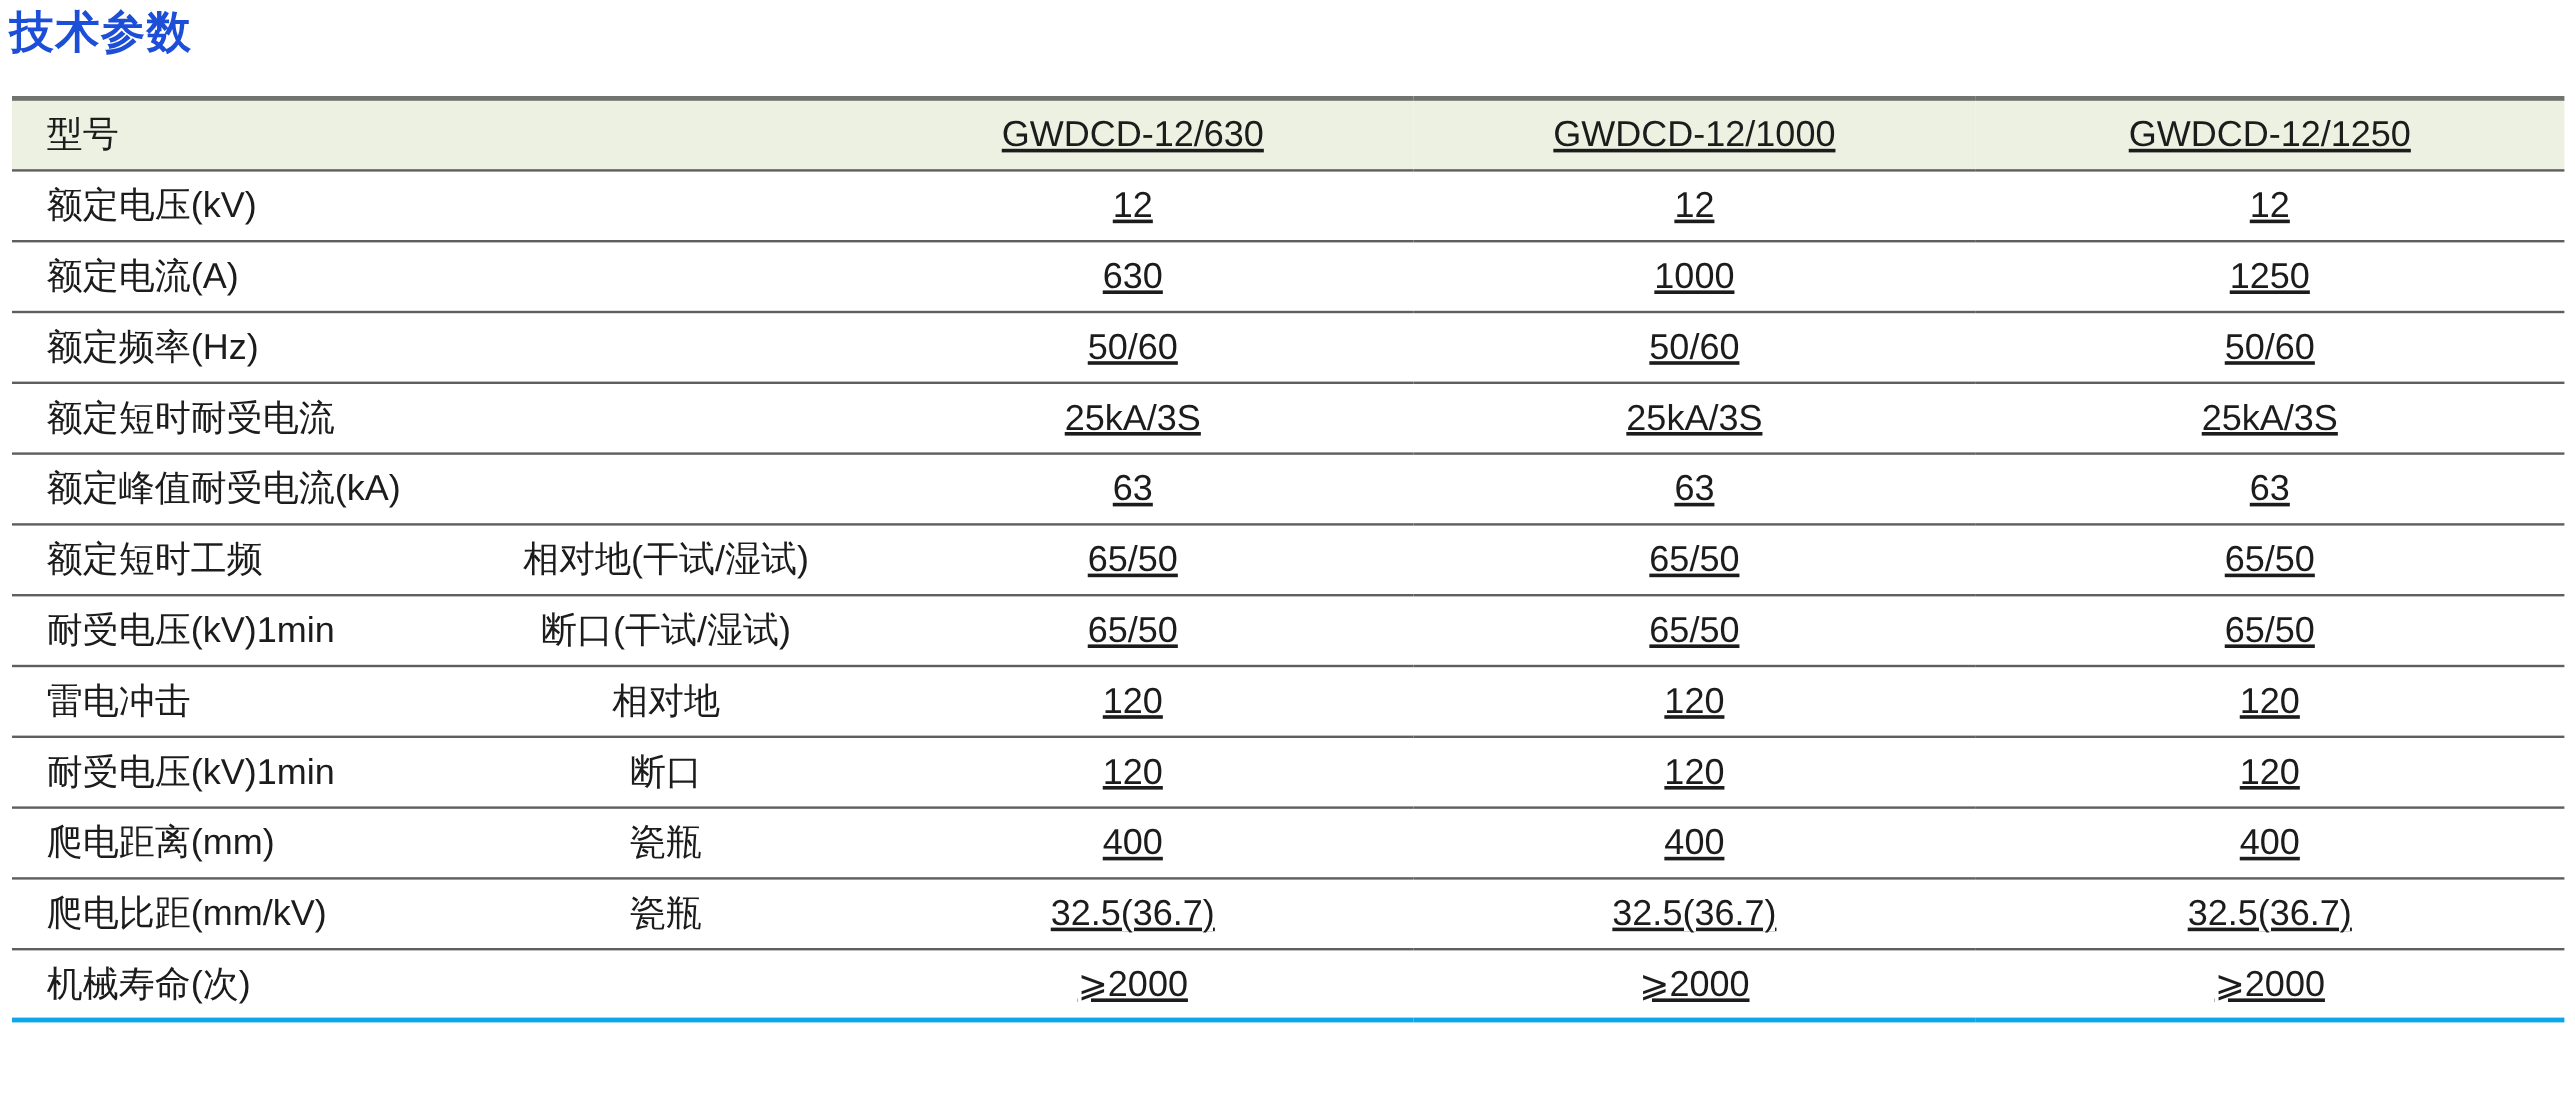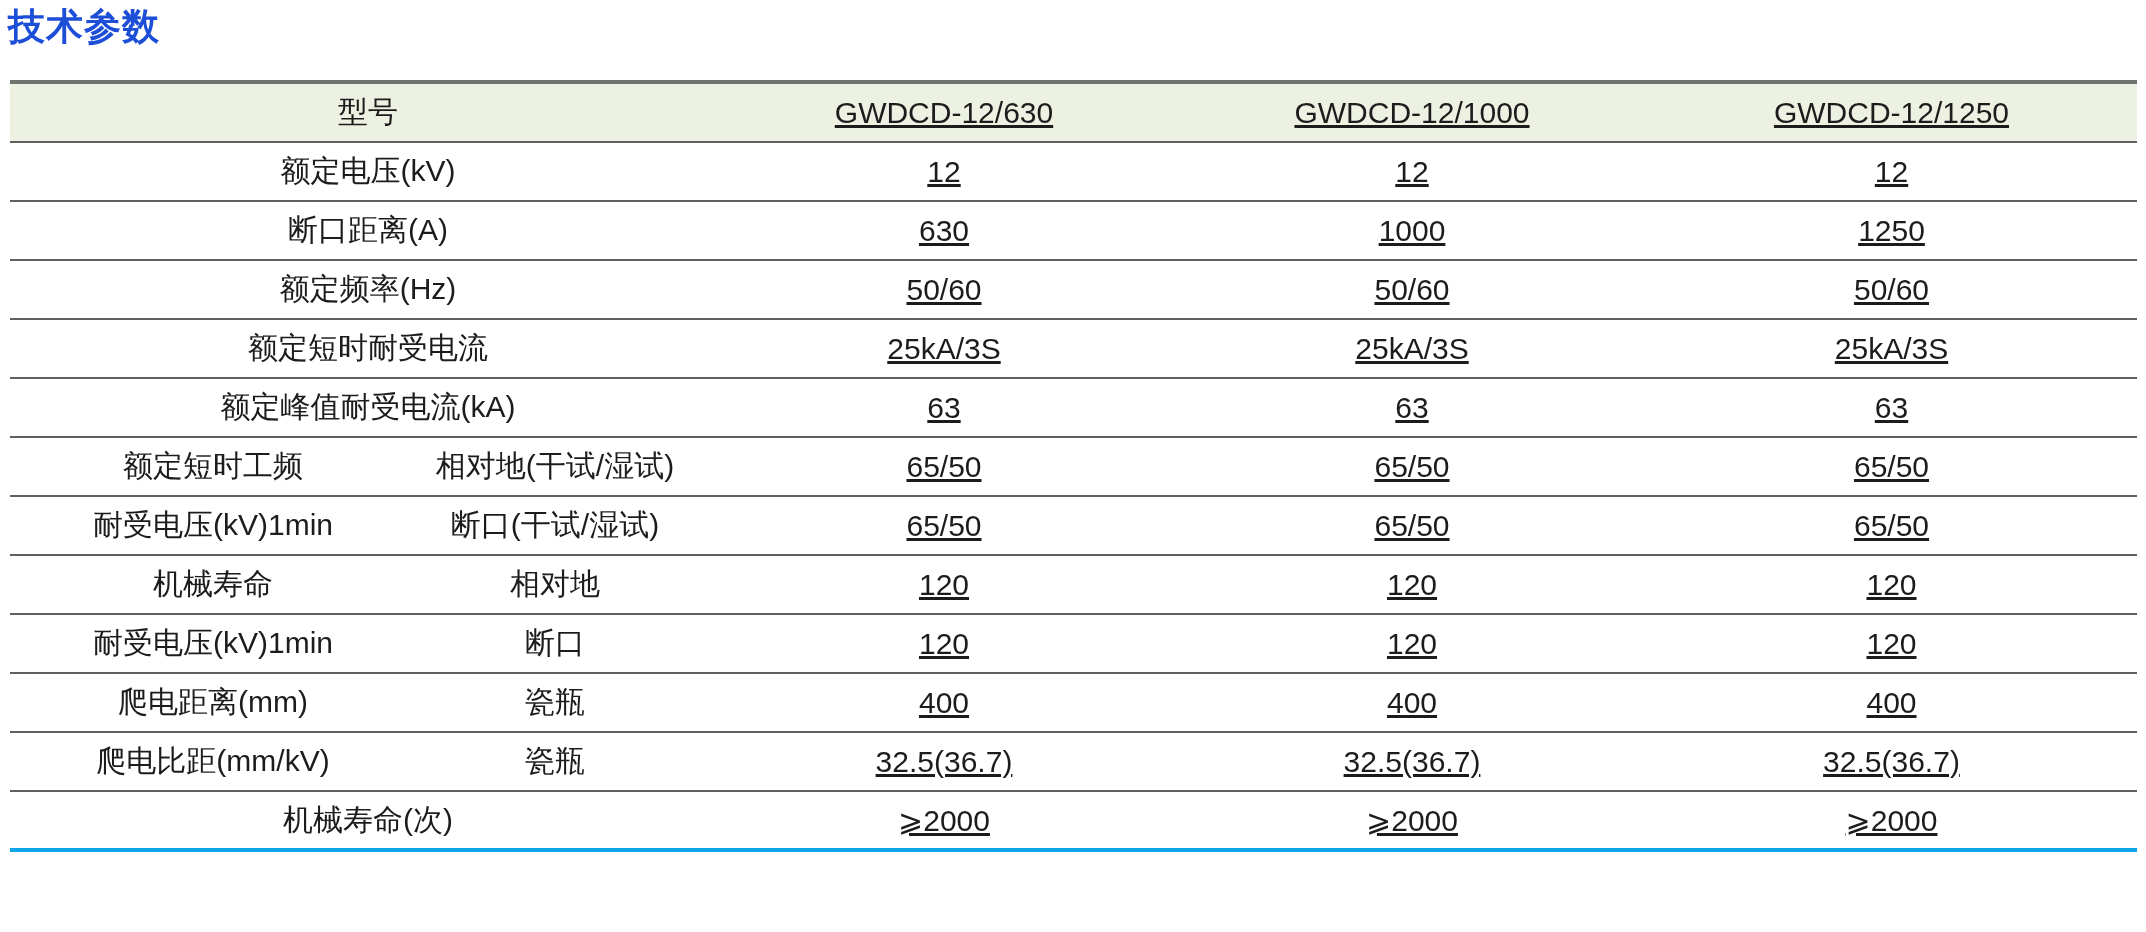--- a/index.html
+++ b/index.html
@@ -53,22 +53,22 @@
     font-weight: normal;
     border-bottom: 2px solid #5f5f5f;
     white-space: nowrap;
     overflow: visible;
   }
   tr.data-row:last-child th,
   tr.data-row:last-child td {
     border-bottom: 4px solid #0ea5e9;
   }
   .cell-left {
-    text-align: center;
-    padding-left: 16px;
+    text-align: left;
+    padding-left: 29px;
   }
   .cell-sub {
     text-align: center;
     padding-left: 0;
     margin-left: 44px;
   }
   .cell-center {
     text-align: center;
     text-decoration: underline;
   }
@@ -95,21 +95,21 @@
     </tr>
 
     <tr class="data-row">
       <td class="cell-left" colspan="2">额定电压(kV)</td>
       <td class="cell-center">12</td>
       <td class="cell-center">12</td>
       <td class="cell-center">12</td>
     </tr>
 
     <tr class="data-row">
-      <td class="cell-left" colspan="2">断口距离(A)</td>
+      <td class="cell-left" colspan="2">额定电流(A)</td>
       <td class="cell-center">630</td>
       <td class="cell-center">1000</td>
       <td class="cell-center">1250</td>
     </tr>
 
     <tr class="data-row">
       <td class="cell-left" colspan="2">额定频率(Hz)</td>
       <td class="cell-center">50/60</td>
       <td class="cell-center">50/60</td>
       <td class="cell-center">50/60</td>
@@ -139,21 +139,21 @@
 
     <tr class="data-row">
       <td class="cell-left">耐受电压(kV)1min</td>
       <td class="cell-sub">断口(干试/湿试)</td>
       <td class="cell-center">65/50</td>
       <td class="cell-center">65/50</td>
       <td class="cell-center">65/50</td>
     </tr>
 
     <tr class="data-row">
-      <td class="cell-left">机械寿命</td>
+      <td class="cell-left">雷电冲击</td>
       <td class="cell-sub">相对地</td>
       <td class="cell-center">120</td>
       <td class="cell-center">120</td>
       <td class="cell-center">120</td>
     </tr>
 
     <tr class="data-row">
       <td class="cell-left">耐受电压(kV)1min</td>
       <td class="cell-sub">断口</td>
       <td class="cell-center">120</td>

